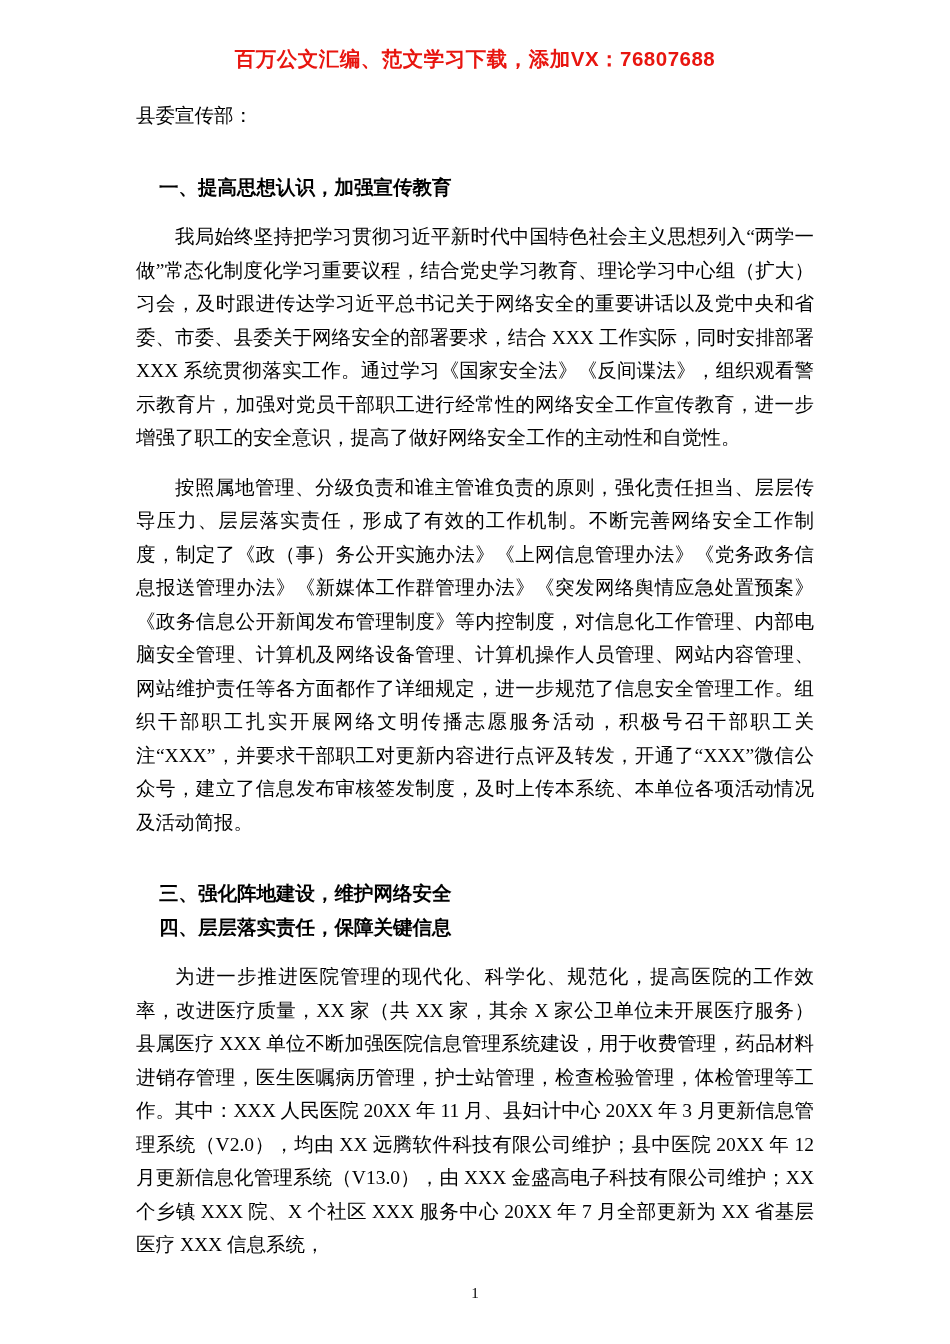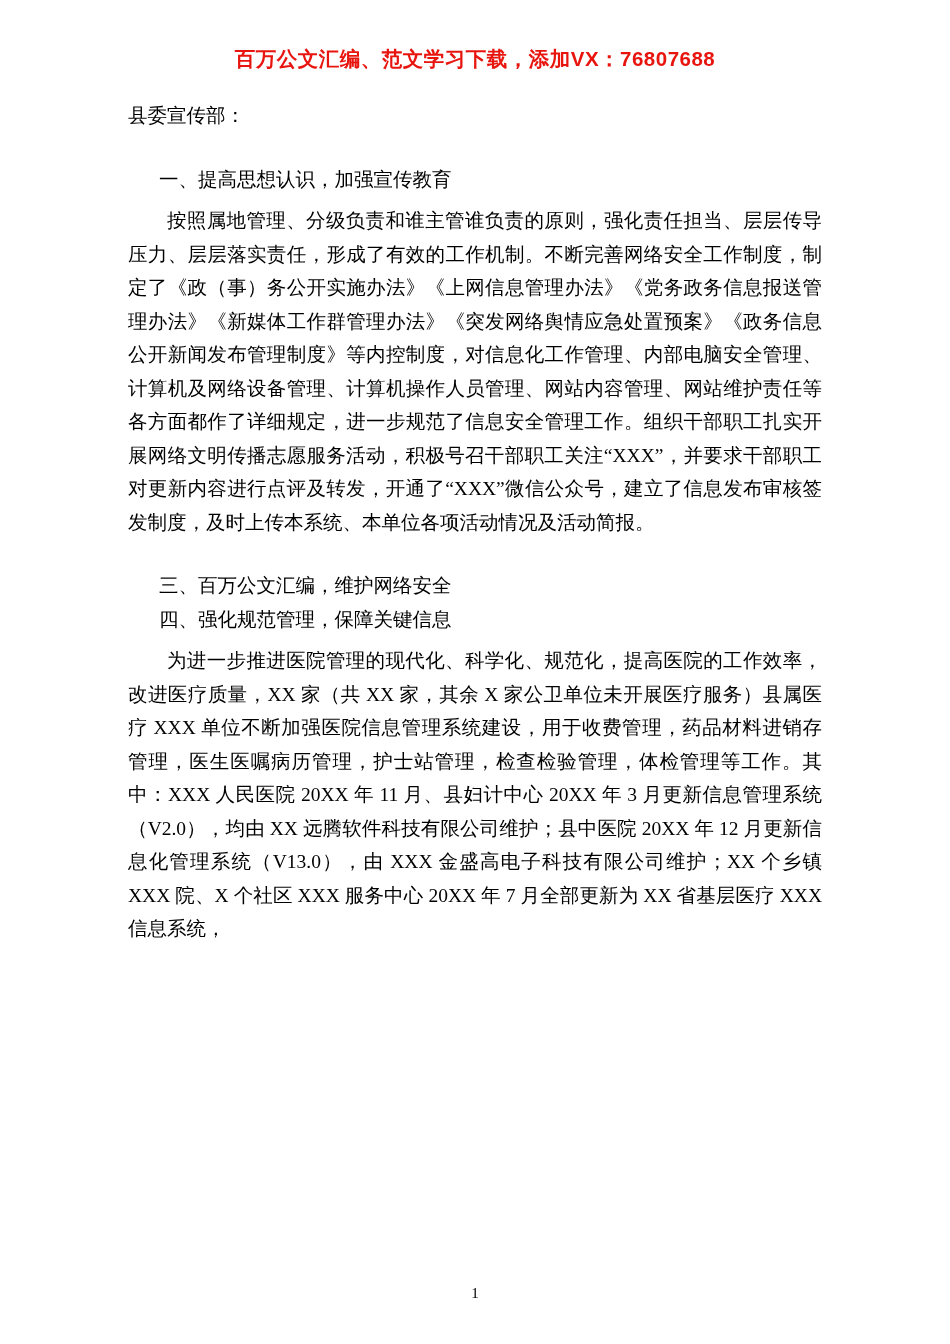--- a/index.html
+++ b/index.html
@@ -28,32 +28,32 @@
     margin: 5px 0 26px 0;
     white-space: nowrap;
   }
   .body-text {
     font-size: 19.5px;
     line-height: 33.5px;
     text-align: justify;
     text-justify: inter-ideograph;
   }
   .p {
-    margin: 8px;
+    margin: 16px;
     text-indent: 2em;
     font-family: Liberation Serif, serif;
   }
   .p.no-indent {
     text-indent: 0;
   }
   .heading {
     margin: 0;
     text-indent: 2em;
     font-family: "Liberation Sans", sans-serif;
-    font-weight: normal;
+    font-weight: bold;
     font-size: 19.5px;
     line-height: 33.5px;
   }
   .spacer-md {
     height: 22px;
   }
   .footer {
     position: absolute;
     left: 0;
     right: 0;
@@ -71,27 +71,28 @@
 
   <div class="banner">百万公文汇编、范文学习下载，添加VX：76807688</div>
 
   <div class="body-text">
 
     <p class="p no-indent">县委宣传部：</p>
 
     <div class="spacer-md"></div>
 
     <p class="heading">一、提高思想认识，加强宣传教育</p>
+    <p class="p">我局始终坚持把学习贯彻习近平新时代中国特色社会主义思想列入“两学一做”常态化制度化学习重要议程，结合党史学习教育、理论学习中心组（扩大）习会，及时跟进传达学习近平总书记关于网络安全的重要讲话以及党中央和省委、市委、县委关于网络安全的部署要求，结合 XXX 工作实际，同时安排部署 XXX 系统贯彻落实工作。通过学习《国家安全法》《反间谍法》，组织观看警示教育片，加强对党员干部职工进行经常性的网络安全工作宣传教育，进一步增强了职工的安全意识，提高了做好网络安全工作的主动性和自觉性。</p>
 
     <p class="p">按照属地管理、分级负责和谁主管谁负责的原则，强化责任担当、层层传导压力、层层落实责任，形成了有效的工作机制。不断完善网络安全工作制度，制定了《政（事）务公开实施办法》《上网信息管理办法》《党务政务信息报送管理办法》《新媒体工作群管理办法》《突发网络舆情应急处置预案》《政务信息公开新闻发布管理制度》等内控制度，对信息化工作管理、内部电脑安全管理、计算机及网络设备管理、计算机操作人员管理、网站内容管理、网站维护责任等各方面都作了详细规定，进一步规范了信息安全管理工作。组织干部职工扎实开展网络文明传播志愿服务活动，积极号召干部职工关注“XXX”，并要求干部职工对更新内容进行点评及转发，开通了“XXX”微信公众号，建立了信息发布审核签发制度，及时上传本系统、本单位各项活动情况及活动简报。</p>
 
     <div class="spacer-md"></div>
 
-    <p class="heading">三、百万公文汇编，维护网络安全</p>
+    <p class="heading">三、强化阵地建设，维护网络安全</p>
 
-    <p class="heading">四、强化规范管理，保障关键信息</p>
+    <p class="heading">四、层层落实责任，保障关键信息</p>
     <p class="p">为进一步推进医院管理的现代化、科学化、规范化，提高医院的工作效率，改进医疗质量，XX 家（共 XX 家，其余 X 家公卫单位未开展医疗服务）县属医疗 XXX 单位不断加强医院信息管理系统建设，用于收费管理，药品材料进销存管理，医生医嘱病历管理，护士站管理，检查检验管理，体检管理等工作。其中：XXX 人民医院 20XX 年 11 月、县妇计中心 20XX 年 3 月更新信息管理系统（V2.0），均由 XX 远腾软件科技有限公司维护；县中医院 20XX 年 12 月更新信息化管理系统（V13.0），由 XXX 金盛高电子科技有限公司维护；XX 个乡镇 XXX 院、X 个社区 XXX 服务中心 20XX 年 7 月全部更新为 XX 省基层医疗 XXX 信息系统，</p>
 
   </div>
 
   <div class="footer">1</div>
 
 </div>
 
 </body></html>

